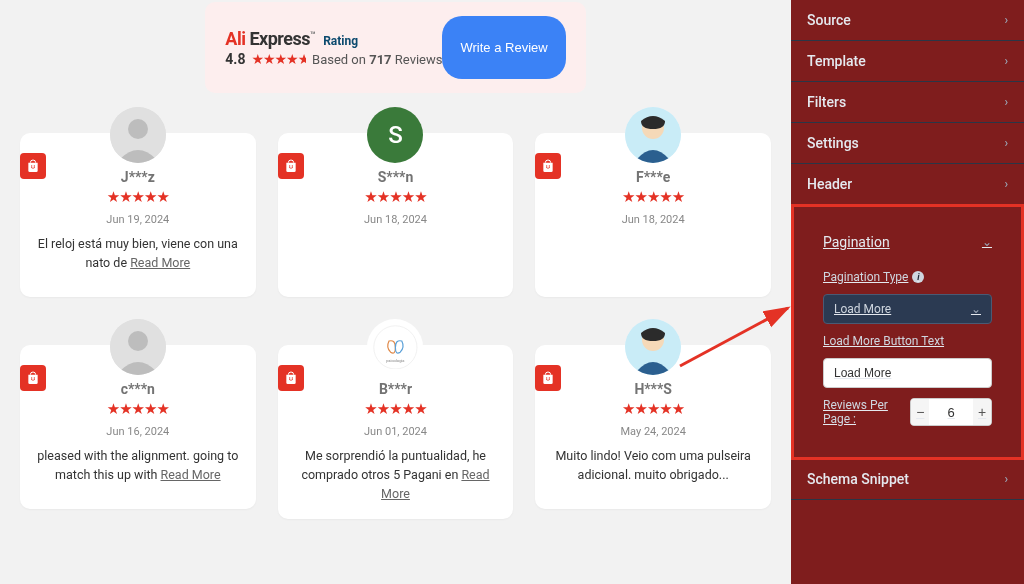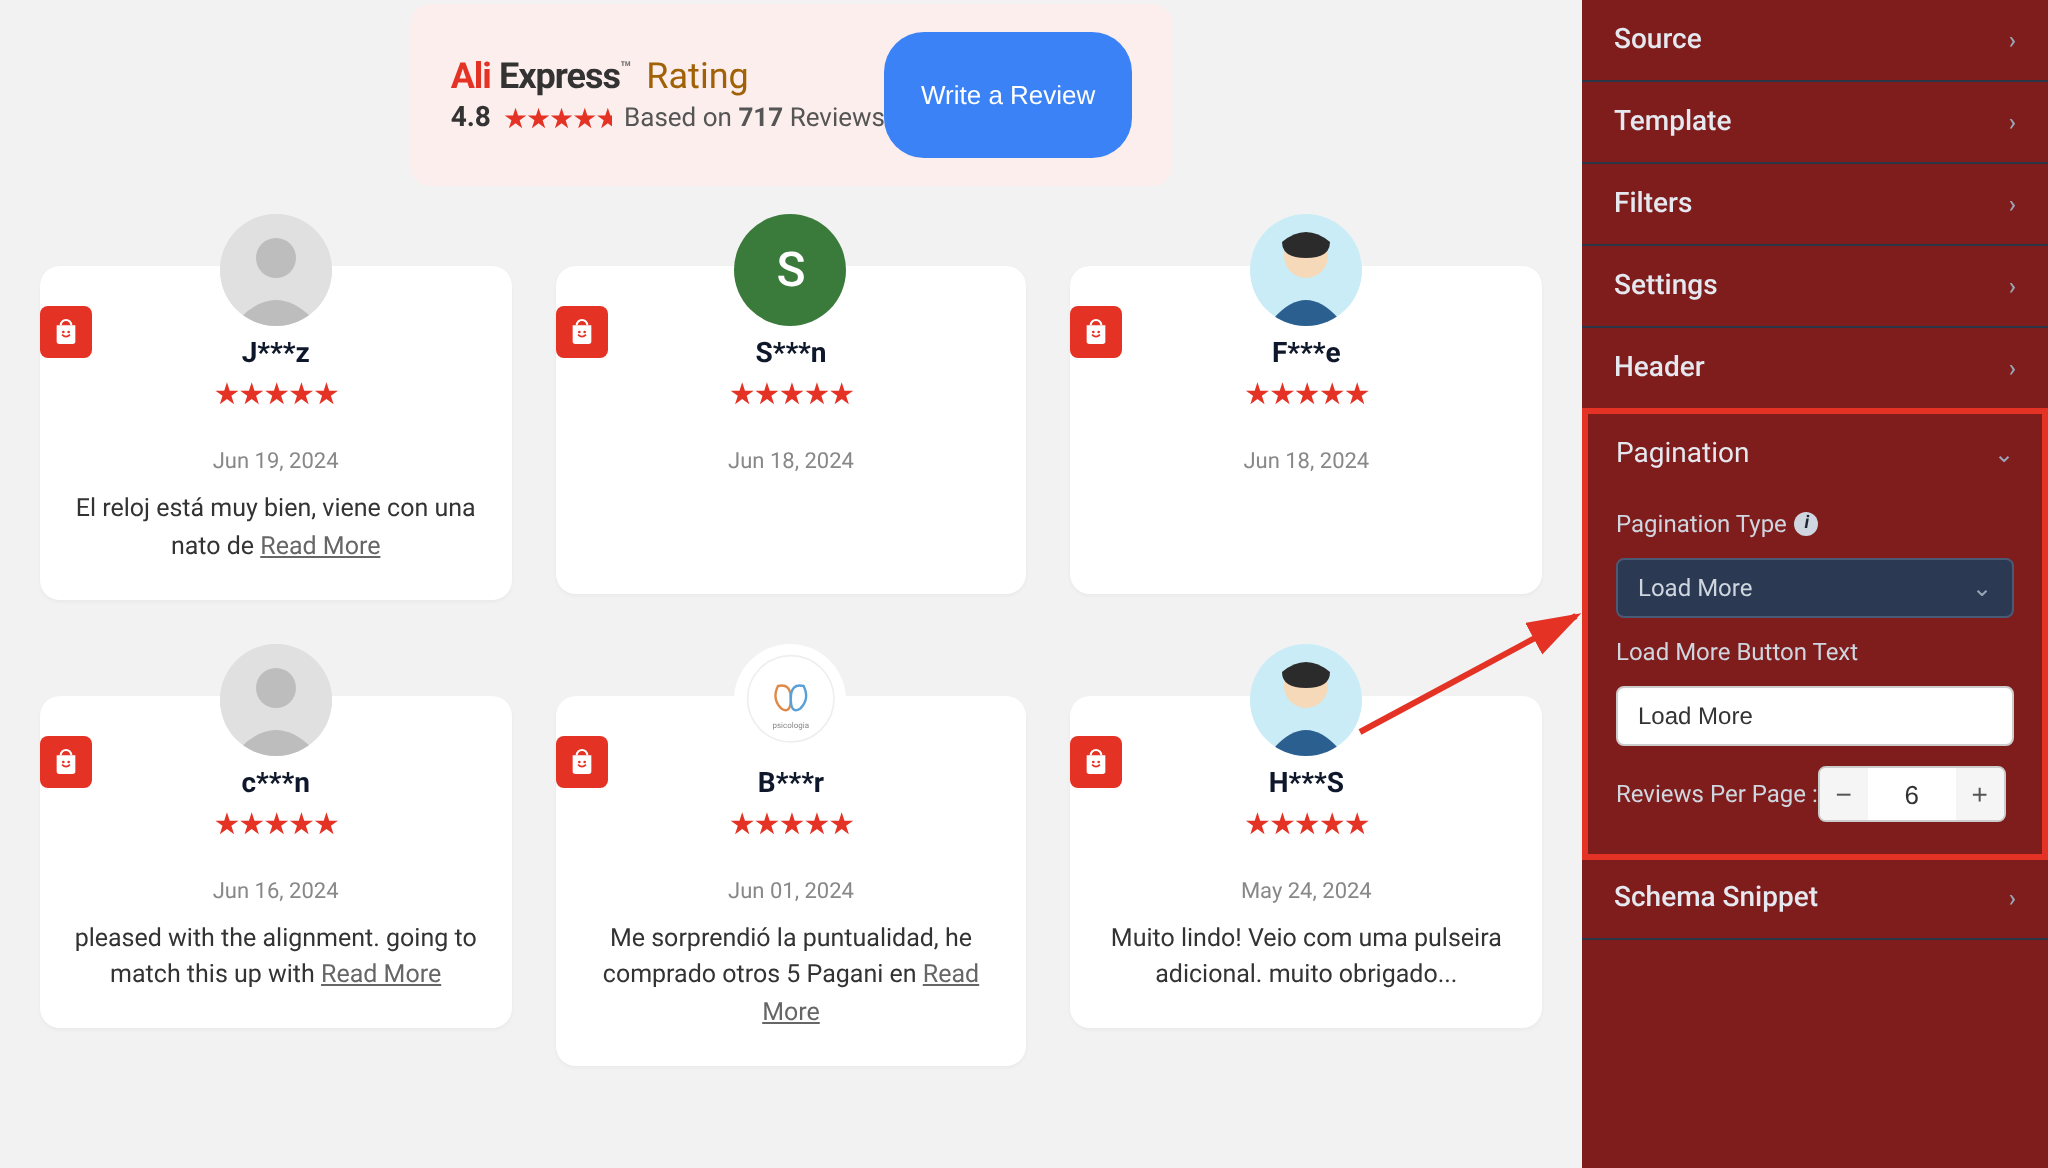--- a/index.html
+++ b/index.html
@@ -4,51 +4,51 @@
 <style>
   * { box-sizing: border-box; margin: 0; padding: 0; }
   body { font-family: -apple-system, BlinkMacSystemFont, "Segoe UI", Roboto, Arial, sans-serif; background: #f2f2f2; width: 1024px; height: 584px; overflow: hidden; display: flex; }
   .main { flex: 1; display: flex; flex-direction: column; padding: 2px 12px 12px 12px; gap: 14px; overflow: hidden; align-items: center; }
   .header-card { background: #fdeeee; border-radius: 10px; padding: 14px 20px; display: flex; justify-content: space-between; align-items: center; }
   .header-left { display: flex; flex-direction: column; gap: 2px; }
   .logo-row { display: flex; align-items: baseline; gap: 4px; }
   .logo-ali { color: #e43225; font-weight: 700; font-size: 18px; letter-spacing: -0.5px; }
   .logo-express { color: #333; font-weight: 700; font-size: 18px; letter-spacing: -0.5px; }
   .tm { font-size: 9px; color: #777; vertical-align: super; }
-  .rating-word { color: #a16207; font-size: 18px; margin-left: 4px; font-weight: 400; }
+  .rating-word { color: #0c4a6e; font-size: 12px; margin-left: 4px; font-weight: 700; }
   .rating-row { display: flex; align-items: center; gap: 6px; font-size: 13px; color: #555; }
   .rating-score { font-weight: 700; color: #333; font-size: 14px; }
   .stars { color: #e43225; font-size: 14px; letter-spacing: -1px; }
   .half-star { position: relative; display: inline-block; width: 0.6em; overflow: hidden; vertical-align: top; }
   .write-review { background: #3b82f6; color: #fff; border: none; border-radius: 20px; padding: 24px 18px; font-size: 13px; font-weight: 500; cursor: pointer; }
   .grid { display: grid; grid-template-columns: repeat(3, 1fr); gap: 22px; padding: 0 8px; }
   .card-wrap { position: relative; }
   .badge { position: absolute; top: 46px; left: 0; width: 26px; height: 26px; background: #e43225; border-radius: 4px; display: flex; align-items: center; justify-content: center; z-index: 2; }
   .badge svg { width: 16px; height: 16px; }
   .avatar { width: 56px; height: 56px; border-radius: 50%; margin: 0 auto; display: flex; align-items: center; justify-content: center; overflow: hidden; position: relative; z-index: 3; }
   .card { background: #fff; border-radius: 10px; padding: 36px 14px 16px 14px; text-align: center; margin-top: -30px; box-shadow: 0 1px 2px rgba(0,0,0,0.04); min-height: 164px; display: flex; flex-direction: column; align-items: center; gap: 3px; }
-  .rev-name { font-weight: 700; font-size: 14px; color: #0f172a; }
+  .rev-name { font-weight: 700; font-size: 14px; color: #737373; }
   .rev-stars { color: #e43225; font-size: 15px; letter-spacing: -1px; }
-  .rev-date { font-size: 11px; color: #888; margin-top: 15px; }
+  .rev-date { font-size: 11px; color: #888; margin-top: 4px; }
   .rev-text { font-size: 12.5px; color: #333; line-height: 1.5; margin-top: 6px; }
   .read-more { color: #666; text-decoration: underline; cursor: pointer; }
   
   .av-gray { background: #e0e0e0; }
   .av-gray svg { width: 100%; height: 100%; }
   .av-green { background: #3a7a3a; color: #fff; font-size: 24px; font-weight: 500; }
   .av-person { background: #daf1fa; }
   .av-person svg { width: 100%; height: 100%; }
   .av-brain { background: #fff; }
   .av-brain svg { width: 80%; height: 80%; }
   
   .sidebar { width: 233px; background: #7f1d1d; display: flex; flex-direction: column; font-size: 14px; color: #e5e9ef; overflow-y: auto; }
   .panel-item { display: flex; justify-content: space-between; align-items: center; padding: 12px 16px; border-bottom: 1px solid #2a3647; cursor: pointer; }
   .panel-item span { font-weight: 500; }
   .chevron { color: #9aa5b5; font-size: 12px; }
-  .panel-open { border: 3px solid #e43225; border-radius: 0; padding: 0; margin: -1px 0; }
+  .panel-open { border: 3px solid #e43225; border-radius: 0; padding: 15px; margin: -1px 0; text-decoration: underline; }
   .panel-open-head { display: flex; justify-content: space-between; align-items: center; padding: 12px 14px; }
   .panel-body { padding: 8px 14px 16px 14px; display: flex; flex-direction: column; gap: 10px; font-size: 12px; }
   .field-label { color: #cfd6df; display: flex; align-items: center; gap: 4px; }
   .info-icon { display: inline-flex; width: 12px; height: 12px; border-radius: 50%; background: #cfd6df; color: #1d2736; font-size: 9px; font-weight: 700; align-items: center; justify-content: center; font-style: italic; }
   .select-box { background: #2b3a52; border: 1px solid #4a5a74; border-radius: 4px; padding: 7px 10px; color: #cfd6df; display: flex; justify-content: space-between; align-items: center; cursor: pointer; font-size: 12px; }
   .text-input { background: #fff; border: 1px solid #ccc; border-radius: 4px; padding: 7px 10px; color: #333; font-size: 12px; width: 100%; }
   .stepper-row { display: flex; align-items: center; }
   .stepper { display: flex; background: #fff; border-radius: 4px; overflow: hidden; border: 1px solid #ccc; }
   .stepper button { width: 24px; height: 26px; border: none; background: #f5f5f5; color: #555; cursor: pointer; font-size: 14px; display:flex; align-items:center; justify-content:center; }
   .stepper input { width: 44px; border: none; text-align: center; font-size: 13px; color:#333; }

